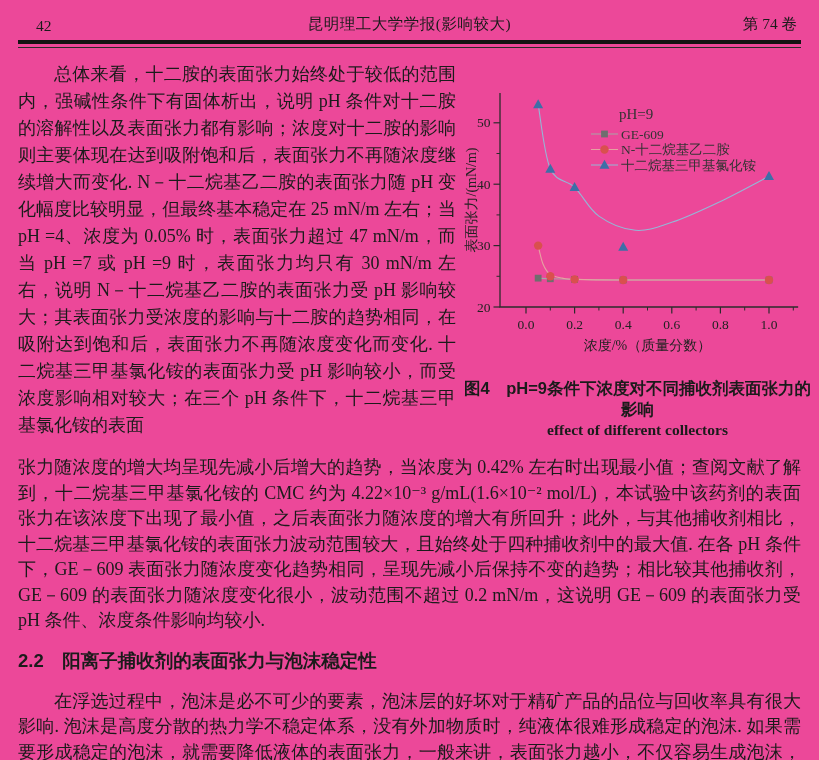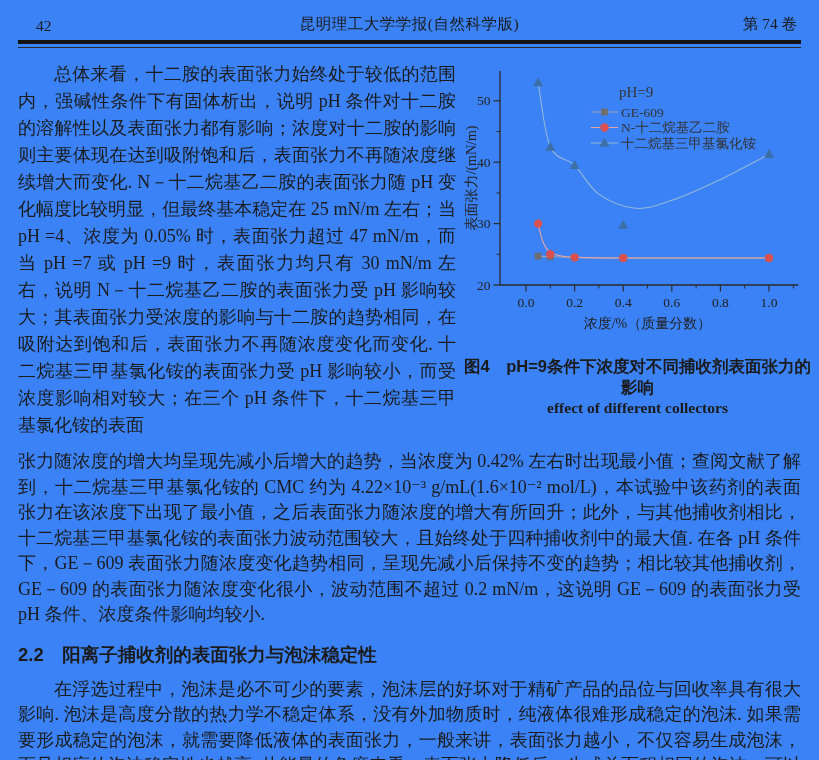--- a/index.html
+++ b/index.html
@@ -1,49 +1,49 @@
 <!DOCTYPE html>
 <html><head>
 <meta charset="utf-8">
 <style>
   html,body{margin:0;padding:0;background:#ffffff;}
   .page{
     width:819px;height:760px;box-sizing:border-box;overflow:hidden;
-    background:#3b82f6;color:#1b1b1b;
+    background:#ec4899;color:#1b1b1b;
     font-family:"Liberation Serif","DejaVu Serif",serif;
     padding:12px 18px 0 18px;
   }
   .header{display:grid;grid-template-columns:1fr auto 1fr;align-items:end;font-size:15.5px;padding:2px 2px 5px 2px;}
   .header .pn{justify-self:start;padding-left:16px;}
   .header .jt{justify-self:center;letter-spacing:.5px;}
   .header .vol{justify-self:end;padding-right:2px;}
   .rule{height:3px;border-top:4px solid #141414;border-bottom:1.5px solid #2a2a2a;}
   .content{margin-top:13px;}
-  .row{display:flex;gap:8px;align-items:flex-start;}
+  .row{display:flex;gap:8px;align-items:flex-end;}
   .para{margin:0;font-size:18px;text-align:justify;}
   .row .para{width:438px;flex:none;line-height:27px;}
-  .content > .para{line-height:25.5px;margin-top:10px;}
+  .content > .para{line-height:25.5px;margin-top:16px;}
   .indent{text-indent:2em;}
   figure{margin:0;width:347px;flex:none;}
   .cap-cn{font-family:"Liberation Sans","DejaVu Sans",sans-serif;font-weight:bold;font-size:16.5px;text-align:center;line-height:21px;margin-top:15px;}
   .cap-en{font-weight:bold;font-size:15.5px;text-align:center;line-height:19px;}
   h2.section{font-family:"Liberation Sans","DejaVu Sans",sans-serif;font-size:18.5px;font-weight:bold;margin:14px 0 3px 0;}
   svg .tick{font:13.5px "Liberation Serif","DejaVu Serif",serif;fill:#222;}
   svg .axis-label{font:14px "Liberation Serif","DejaVu Serif",serif;fill:#222;}
   svg .legend-label{font:13.5px "Liberation Serif","DejaVu Serif",serif;fill:#333;}
   svg .chart-title{font:15px "Liberation Serif","DejaVu Serif",serif;fill:#333;}
 </style>
 </head>
 <body>
 
 <div class="page">
 
   <div class="header">
     <span class="pn">42</span>
-    <span class="jt">昆明理工大学学报(自然科学版)</span>
+    <span class="jt">昆明理工大学学报(影响较大)</span>
     <span class="vol">第 74 卷</span>
   </div>
   <div class="rule"></div>
 
   <div class="content">
 
     <div class="row">
       <p class="para indent">总体来看，十二胺的表面张力始终处于较低的范围内，强碱性条件下有固体析出，说明 pH 条件对十二胺的溶解性以及表面张力都有影响；浓度对十二胺的影响则主要体现在达到吸附饱和后，表面张力不再随浓度继续增大而变化. N－十二烷基乙二胺的表面张力随 pH 变化幅度比较明显，但最终基本稳定在 25 mN/m 左右；当 pH =4、浓度为 0.05% 时，表面张力超过 47 mN/m，而当 pH =7 或 pH =9 时，表面张力均只有 30 mN/m 左右，说明 N－十二烷基乙二胺的表面张力受 pH 影响较大；其表面张力受浓度的影响与十二胺的趋势相同，在吸附达到饱和后，表面张力不再随浓度变化而变化. 十二烷基三甲基氯化铵的表面张力受 pH 影响较小，而受浓度影响相对较大；在三个 pH 条件下，十二烷基三甲基氯化铵的表面</p>
       <figure>
         <svg id="chart-svg" width="345" height="276" viewBox="0 0 345 276">

